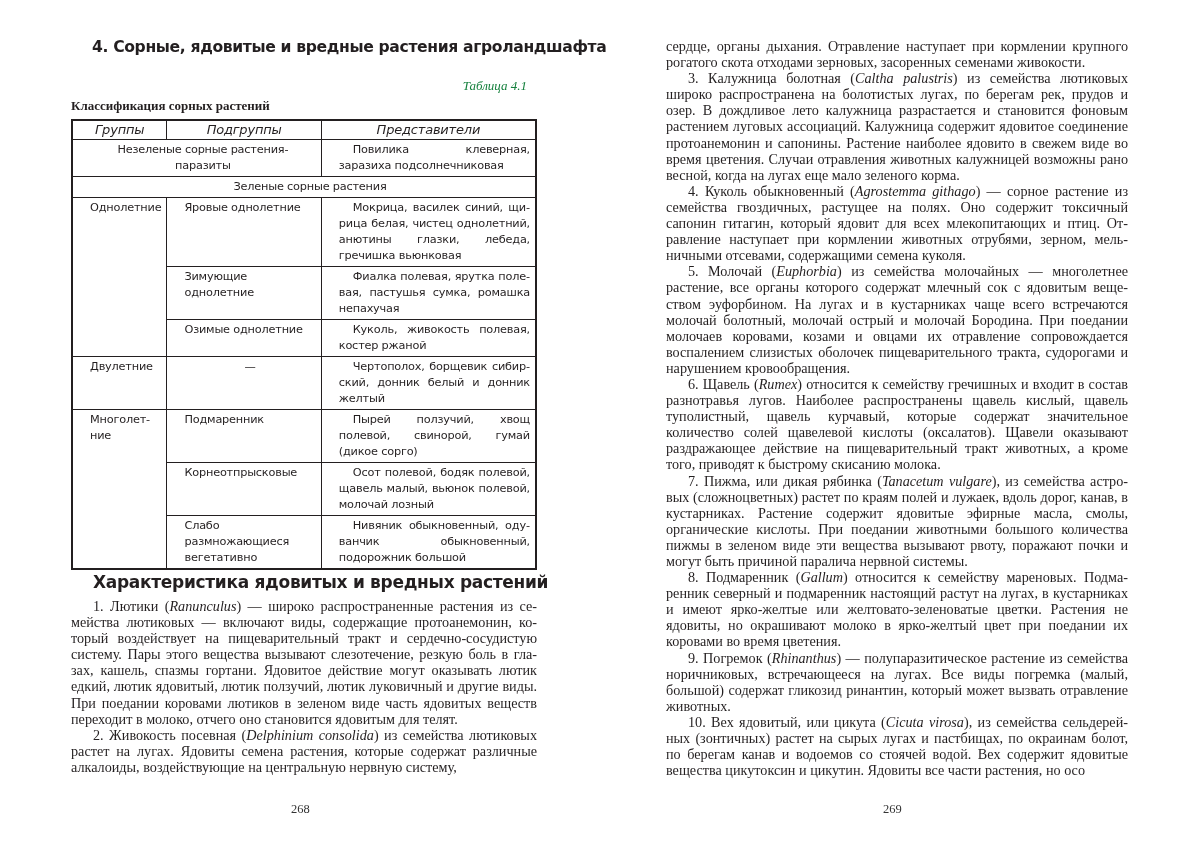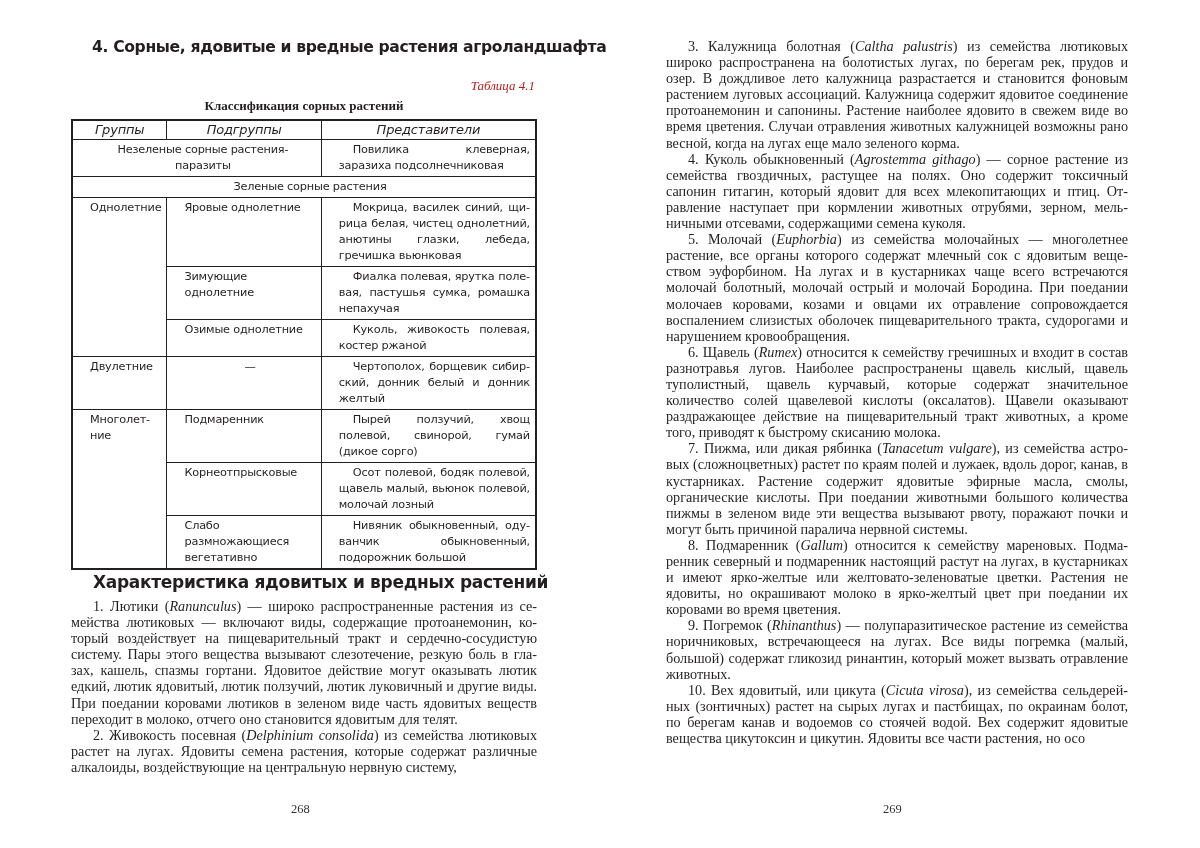--- a/index.html
+++ b/index.html
@@ -29,32 +29,32 @@
       width: 450px;
       font-family: "DejaVu Sans", sans-serif;
       font-weight: bold;
       font-size: 15.6px;
       letter-spacing: -0.35px;
       white-space: nowrap;
     }
     .table-number {
       position: absolute;
       top: 78px;
-      right: 0;
+      right: 8px;
       font-family: "Liberation Serif", serif;
       font-style: italic;
       font-size: 13px;
-      color: #b91c1c;
+      color: #15803d;
     }
     .table-caption {
       position: absolute;
       top: 98px;
       left: 0;
       width: 466px;
-      text-align: center;
+      text-align: left;
       font-family: "Liberation Serif", serif;
       font-weight: bold;
       font-size: 13px;
     }
     table.weeds {
       position: absolute;
       top: 119px;
       left: 0;
       width: 466px;
       border-collapse: collapse;
@@ -201,20 +201,21 @@
   <div class="body-text left-body">
     <p><span>1. Лютики (</span><i>Ranunculus</i><span>) — широко распространенные растения из се­мейства лютиковых — включают виды, содержащие протоанемонин, ко­торый воздействует на пищеварительный тракт и сердечно-сосудистую систему. Пары этого вещества вызывают слезотечение, резкую боль в гла­зах, кашель, спазмы гортани. Ядовитое действие могут оказывать лютик едкий, лютик ядовитый, лютик ползучий, лютик луковичный и другие виды. При поедании коровами лютиков в зеленом виде часть ядовитых веществ переходит в молоко, отчего оно становится ядовитым для телят.</span></p>
     <p><span>2. Живокость посевная (</span><i>Delphinium consolida</i><span>) из семейства лютико­вых растет на лугах. Ядовиты семена растения, которые содержат раз­личные алкалоиды, воздействующие на центральную нервную систему,</span></p>
   </div>
 
   <div class="page-number">268</div>
 </div>
 
 <div class="page page-right">
   <div class="body-text right-body">
+    <p class="cont">сердце, органы дыхания. Отравление наступает при кормлении крупно­го рогатого скота отходами зерновых, засоренных семенами живокости.</p>
     <p><span>3. Калужница болотная (</span><i>Caltha palustris</i><span>) из семейства лютиковых широко распространена на болотистых лугах, по берегам рек, прудов и озер. В дождливое лето калужница разрастается и становится фоно­вым растением луговых ассоциаций. Калужница содержит ядовитое соединение протоанемонин и сапонины. Растение наиболее ядовито в свежем виде во время цветения. Случаи отравления животных калуж­ницей возможны рано весной, когда на лугах еще мало зеленого корма.</span></p>
     <p><span>4. Куколь обыкновенный (</span><i>Agrostemma githago</i><span>) — сорное растение из семейства гвоздичных, растущее на полях. Оно содержит токсичный сапонин гитагин, который ядовит для всех млекопитающих и птиц. От­равление наступает при кормлении животных отрубями, зерном, мель­ничными отсевами, содержащими семена куколя.</span></p>
     <p><span>5. Молочай (</span><i>Euphorbia</i><span>) из семейства молочайных — многолетнее растение, все органы которого содержат млечный сок с ядовитым веще­ством эуфорбином. На лугах и в кустарниках чаще всего встречаются молочай болотный, молочай острый и молочай Бородина. При поедании молочаев коровами, козами и овцами их отравление сопровождается воспалением слизистых оболочек пищеварительного тракта, судорогами и нарушением кровообращения.</span></p>
     <p><span>6. Щавель (</span><i>Rumex</i><span>) относится к семейству гречишных и входит в со­став разнотравья лугов. Наиболее распространены щавель кислый, ща­вель туполистный, щавель курчавый, которые содержат значительное количество солей щавелевой кислоты (оксалатов). Щавели оказывают раздражающее действие на пищеварительный тракт животных, а кроме того, приводят к быстрому скисанию молока.</span></p>
     <p><span>7. Пижма, или дикая рябинка (</span><i>Tanacetum vulgare</i><span>), из семейства астро­вых (сложноцветных) растет по краям полей и лужаек, вдоль дорог, ка­нав, в кустарниках. Растение содержит ядовитые эфирные масла, смолы, органические кислоты. При поедании животными большого количества пижмы в зеленом виде эти вещества вызывают рвоту, поражают почки и могут быть причиной паралича нервной системы.</span></p>
     <p><span>8. Подмаренник (</span><i>Gallum</i><span>) относится к семейству мареновых. Подма­ренник северный и подмаренник настоящий растут на лугах, в кустарни­ках и имеют ярко-желтые или желтовато-зеленоватые цветки. Растения не ядовиты, но окрашивают молоко в ярко-желтый цвет при поедании их коровами во время цветения.</span></p>
     <p><span>9. Погремок (</span><i>Rhinanthus</i><span>) — полупаразитическое растение из семей­ства норичниковых, встречающееся на лугах. Все виды погремка (малый, большой) содержат гликозид ринантин, который может вызвать отрав­ление животных.</span></p>
     <p><span>10. Вех ядовитый, или цикута (</span><i>Cicuta virosa</i><span>), из семейства сельдерей­ных (зонтичных) растет на сырых лугах и пастбищах, по окраинам болот, по берегам канав и водоемов со стоячей водой. Вех содержит ядовитые вещества цикутоксин и цикутин. Ядовиты все части растения, но осо­</span></p>
   </div>
 

